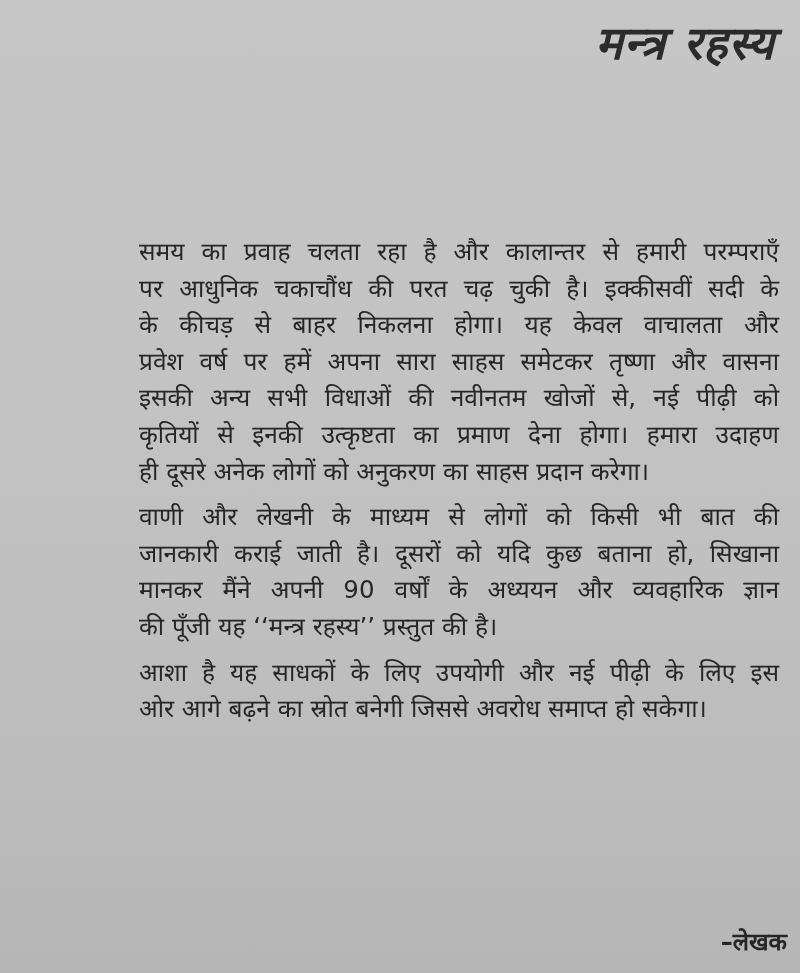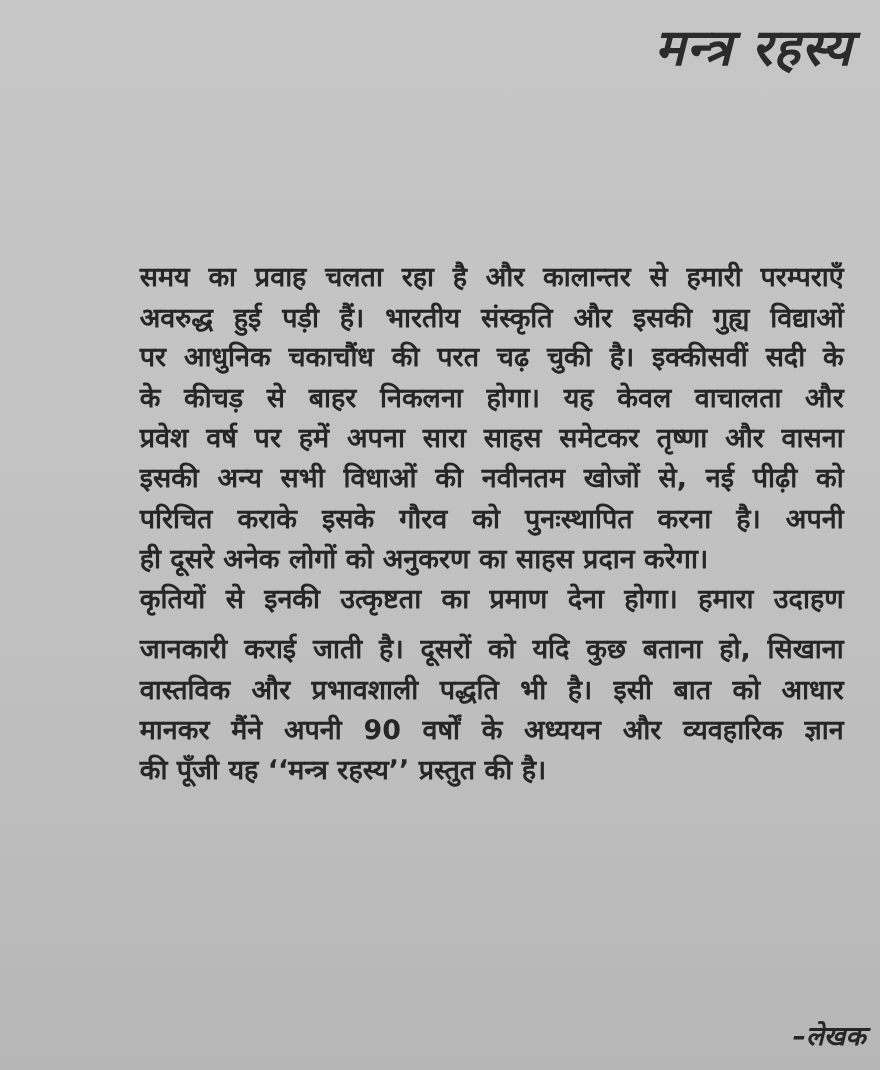--- a/index.html
+++ b/index.html
@@ -26,24 +26,23 @@
       right: 68px;
       font-size: 46px;
       font-weight: bold;
       color: #2b2b2b;
       letter-spacing: 1px;
       font-style: italic;
       line-height: 70px;
     }
     .body-text {
       position: absolute;
-      left: 84px;
+      left: 96px;
       top: 234px;
       width: 640px;
-      font-weight: bold;
     }
     .para {
       margin: 0;
       font-size: 24.5px;
       line-height: 36.6px;
       text-align: justify;
       text-align-last: left;
       color: #262626;
     }
     .para .line {
@@ -57,44 +56,45 @@
     }
     .para + .para {
       margin-top: 9px;
     }
     .signature {
       position: absolute;
       right: 56px;
       top: 924px;
       font-size: 24px;
       font-weight: bold;
-      font-style: italic;
       color: #262626;
     }
   </style>
 </head>
 <body>
 
 <div class="page">
   <div class="title">मन्त्र रहस्य</div>
 
   <div class="body-text">
     <p class="para">
       <span class="line">समय का प्रवाह चलता रहा है और कालान्तर से हमारी परम्पराएँ</span>
-      <span class="line">अवरुद्ध हुई पड़ी हैं। भारतीय संस्कृति और इसकी गुह्य विद्याओं</span>
       <span class="line">पर आधुनिक चकाचौंध की परत चढ़ चुकी है। इक्कीसवीं सदी के</span>
       <span class="line">के कीचड़ से बाहर निकलना होगा। यह केवल वाचालता और</span>
       <span class="line">प्रवेश वर्ष पर हमें अपना सारा साहस समेटकर तृष्णा और वासना</span>
       <span class="line">इसकी अन्य सभी विधाओं की नवीनतम खोजों से, नई पीढ़ी को</span>
-      <span class="line">परिचित कराके इसके गौरव को पुनःस्थापित करना है। अपनी</span>
+      <span class="line">कृतियों से इनकी उत्कृष्टता का प्रमाण देना होगा। हमारा उदाहण</span>
       <span class="line last">ही दूसरे अनेक लोगों को अनुकरण का साहस प्रदान करेगा।</span>
-      <span class="line">कृतियों से इनकी उत्कृष्टता का प्रमाण देना होगा। हमारा उदाहण</span>
     </p>
     <p class="para">
+      <span class="line">वाणी और लेखनी के माध्यम से लोगों को किसी भी बात की</span>
       <span class="line">जानकारी कराई जाती है। दूसरों को यदि कुछ बताना हो, सिखाना</span>
-      <span class="line">वास्तविक और प्रभावशाली पद्धति भी है। इसी बात को आधार</span>
       <span class="line">मानकर मैंने अपनी 90 वर्षों के अध्ययन और व्यवहारिक ज्ञान</span>
       <span class="line last">की पूँजी यह ‘‘मन्त्र रहस्य’’ प्रस्तुत की है।</span>
+    </p>
+    <p class="para">
+      <span class="line">आशा है यह साधकों के लिए उपयोगी और नई पीढ़ी के लिए इस</span>
+      <span class="line last">ओर आगे बढ़ने का स्रोत बनेगी जिससे अवरोध समाप्त हो सकेगा।</span>
     </p>
   </div>
 
   <div class="signature">–लेखक</div>
 </div>
 
 </body></html>

